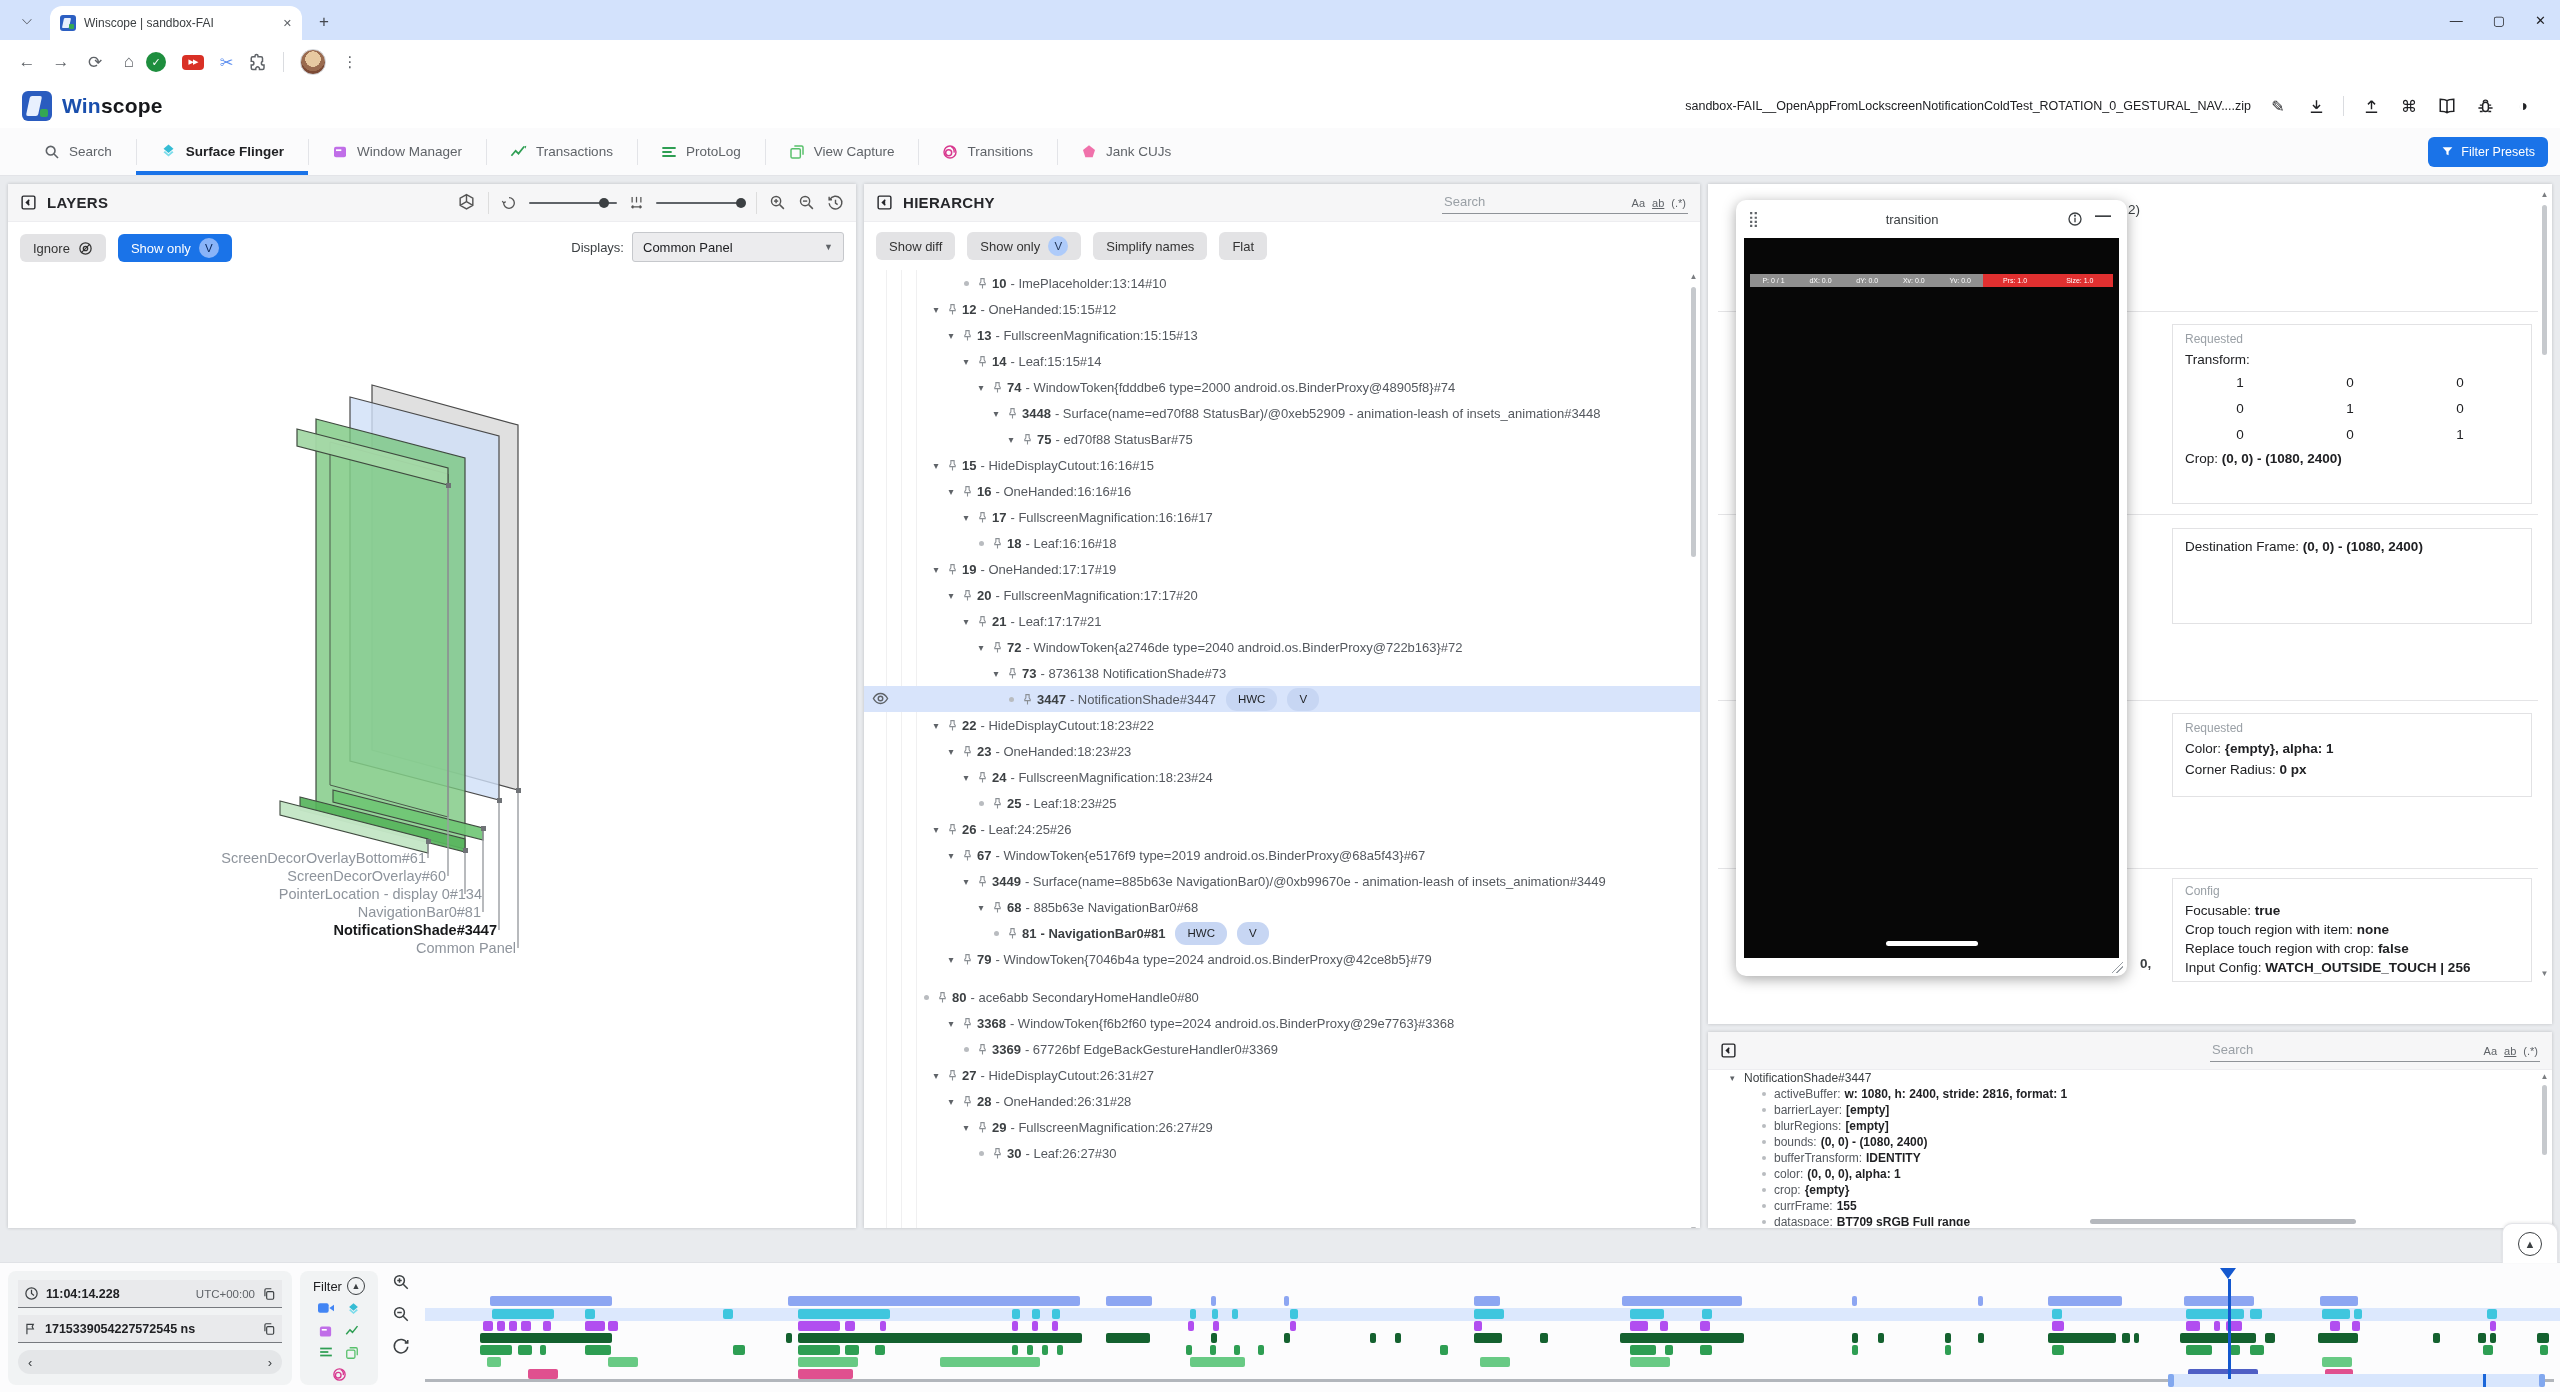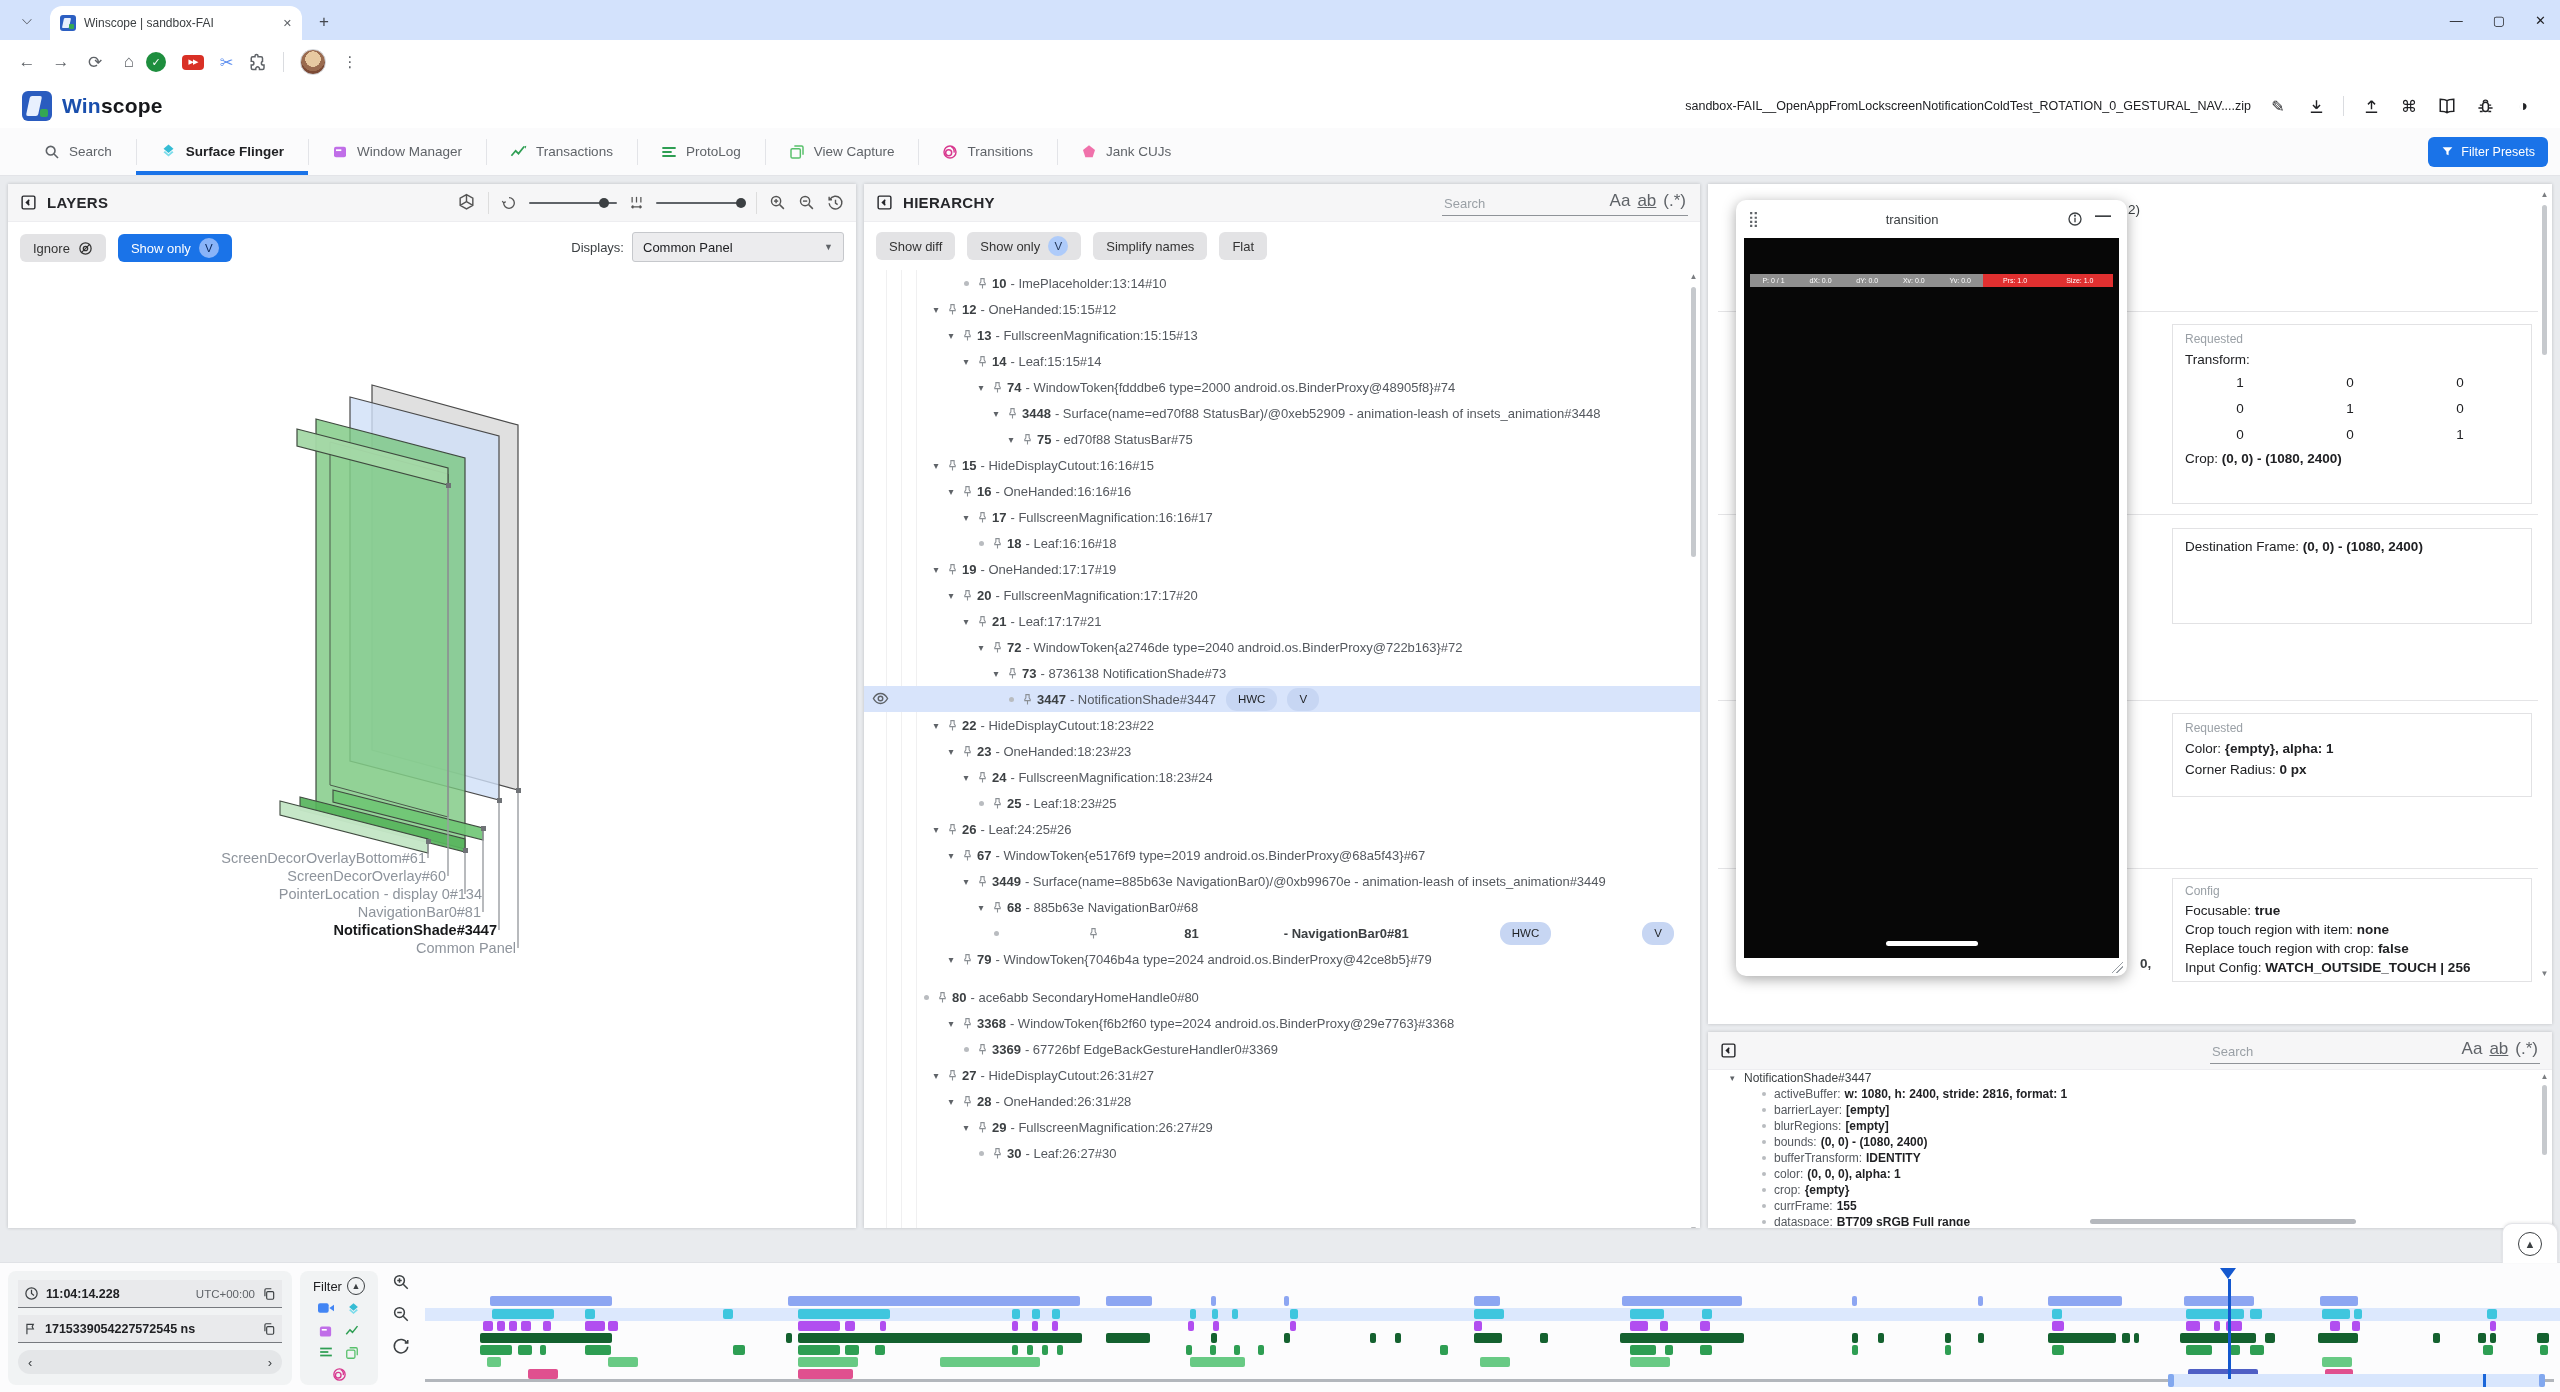--- a/index.html
+++ b/index.html
@@ -85,34 +85,34 @@
 
   
   #canvas { position:relative; height:958px; }
   .l-label { position:absolute; font-size:14.5px; color:#8e949c; white-space:nowrap; }
   .l-label.sel { color:#17181a; font-weight:bold; }
 
   
   .searchbox { display:flex; align-items:flex-end; gap:8px; border-bottom:1px solid #8f9398; width:246px;
     padding:2px 2px 4px 2px; margin-left:auto; }
   .searchbox .ph { font-size:13px; color:#9aa0a6; flex:1; }
-  .matchicons { display:flex; gap:7px; font-size:17px; color:#5f6368; align-items:center;}
+  .matchicons { display:flex; gap:7px; font-size:11px; color:#5f6368; align-items:center;}
   .matchicons .u { text-decoration:underline; }
 
   
   #tree { position:relative; height:966px; overflow:hidden; font-size:13px; color:#54585e; }
   .guide { position:absolute; top:0; bottom:0; width:1px; background:#f0f0f1; }
   .trow { display:flex; align-items:center; min-height:26px; line-height:17px; position:relative; padding-right:26px; flex-wrap:wrap;}
   .trow .lead { width:16px; color:#5f6368; font-size:10px; flex:0 0 auto; display:flex; justify-content:center;}
   .trow .dot { width:5px; height:5px; border-radius:50%; background:#b9bcc0; display:inline-block; }
   .trow .pin { width:16px; display:flex; justify-content:center; flex:0 0 auto; margin-right:2px;}
   .trow b { font-weight:bold; color:#3c4043; margin-right:4px;}
   .trow .txt { }
   .trow.sel { background:#d8e4fb; }
-  .trow.boldrow { font-weight:bold; color:#3c4043;justify-content:space-between;}
+  .trow.boldrow { font-weight:bold; color:#3c4043;}
   .hchip { margin-left:10px; background:#c7d6f3; border-radius:11px; padding:3px 12px; font-size:11.5px; color:#1f2124; font-weight:normal;}
   .roweye { position:absolute; left:8px; top:4px; }
   .vscroll { position:absolute; right:1px; width:11px; display:flex; flex-direction:column; align-items:center; color:#7a7d81; font-size:8px;}
   .vthumb { width:5px; border-radius:3px; background:#c6c9cd; }
 
   
   #pbody { position:relative; height:800px; }
   .pdivider { position:absolute; left:10px; right:14px; height:1px; background:#e4e4e6; }
   .pbox { position:absolute; left:464px; width:360px; border:1px solid #e2e2e4; background:#fff; padding:7px 12px;
     font-size:13.5px; color:#202124; }

